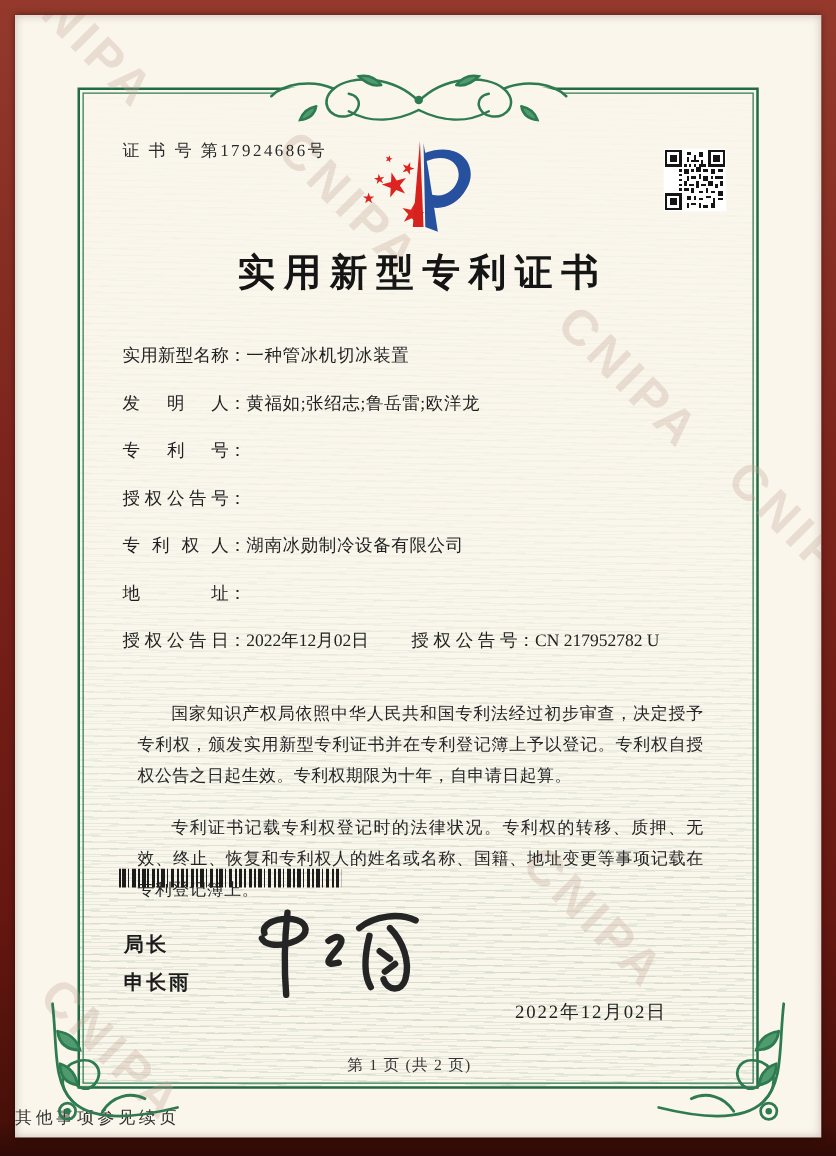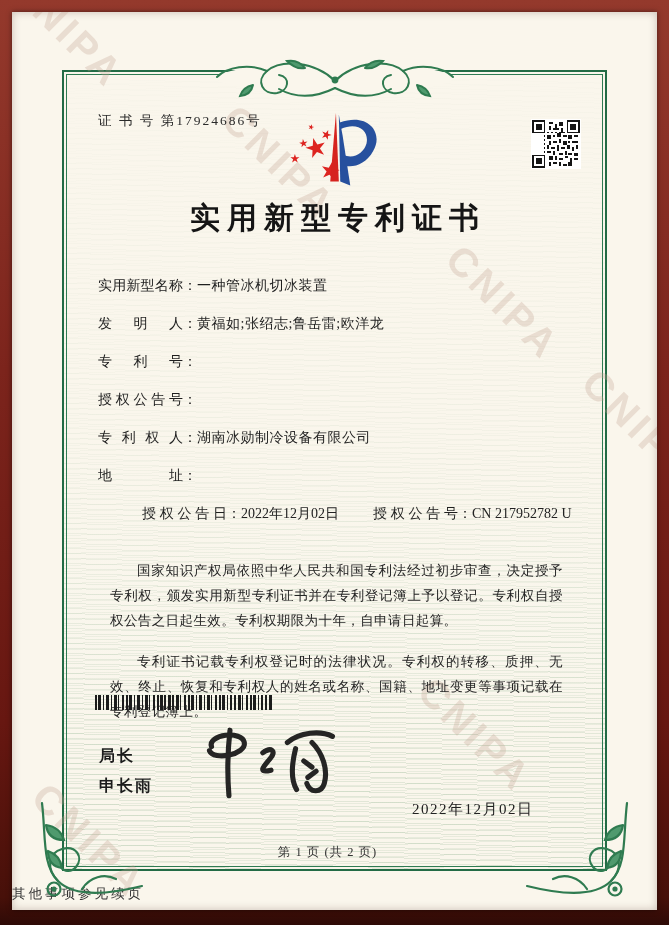--- a/index.html
+++ b/index.html
@@ -47,21 +47,21 @@
   .qr{position:absolute;left:467px;top:47px;width:48px;height:48px;background:#fff;padding:1px;}
   .cert-title{
     position:absolute;left:0;right:0;top:126px;text-align:center;
     font-size:30px;font-weight:700;letter-spacing:7px;text-indent:7px;color:#151515;
   }
   .fields{position:absolute;left:34px;right:30px;top:203px;font-size:14px;}
   .frow{display:flex;margin-bottom:17px;line-height:21px;align-items:center;}
   .lab{flex:0 0 85px;text-align:justify;text-align-last:justify;color:#1f1f1f;}
   .colon{flex:0 0 auto;}
   .val{flex:1;letter-spacing:.5px;color:#1f1f1f;}
-  .grant-group{display:flex;margin-left:44px;}
+  .grant-group{display:flex;}
   .grant-group .g2{margin-left:34px;display:flex;}
   .grant-group .g2 .lab{flex:0 0 85px;}
   .paras{
     position:absolute;left:30px;right:26px;top:470px;
     font-size:13.5px;line-height:25px;text-align:justify;letter-spacing:.4px;color:#252525;
   }
   .paras p{margin:16px;text-indent:2em;}
   .barcode{
     position:absolute;left:31px;top:623px;width:178px;height:15px;
     background:repeating-linear-gradient(90deg,

